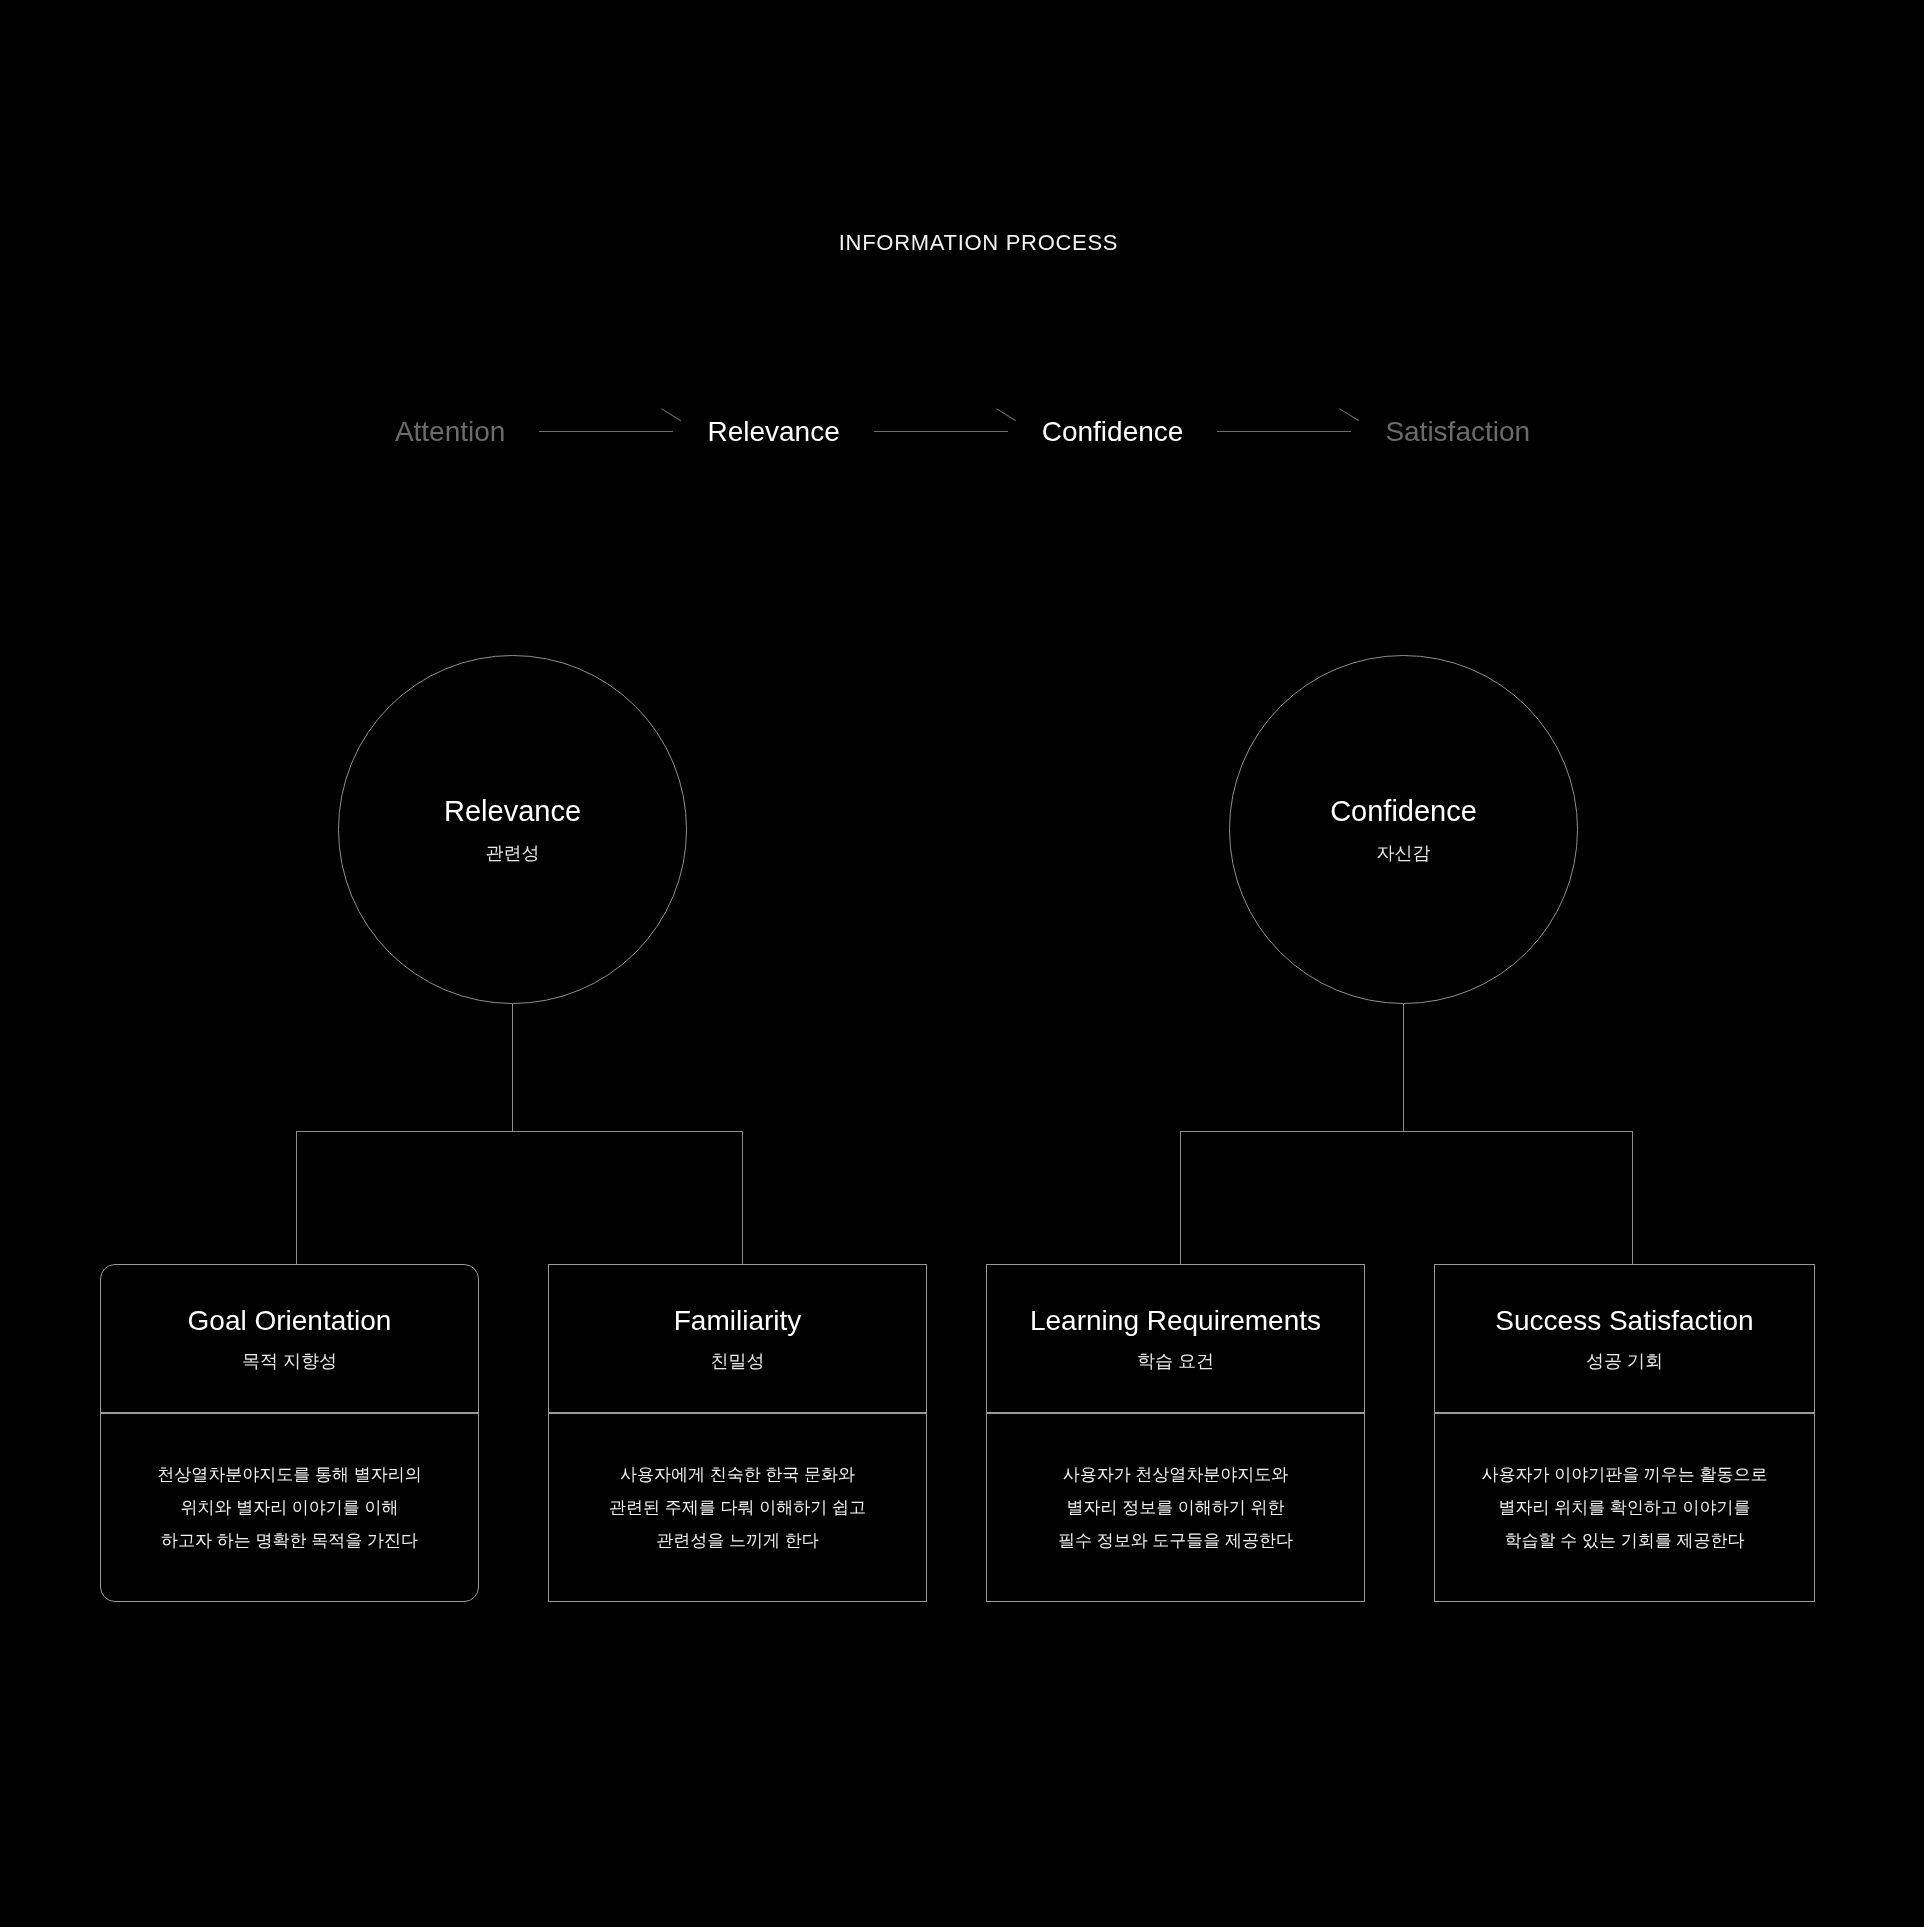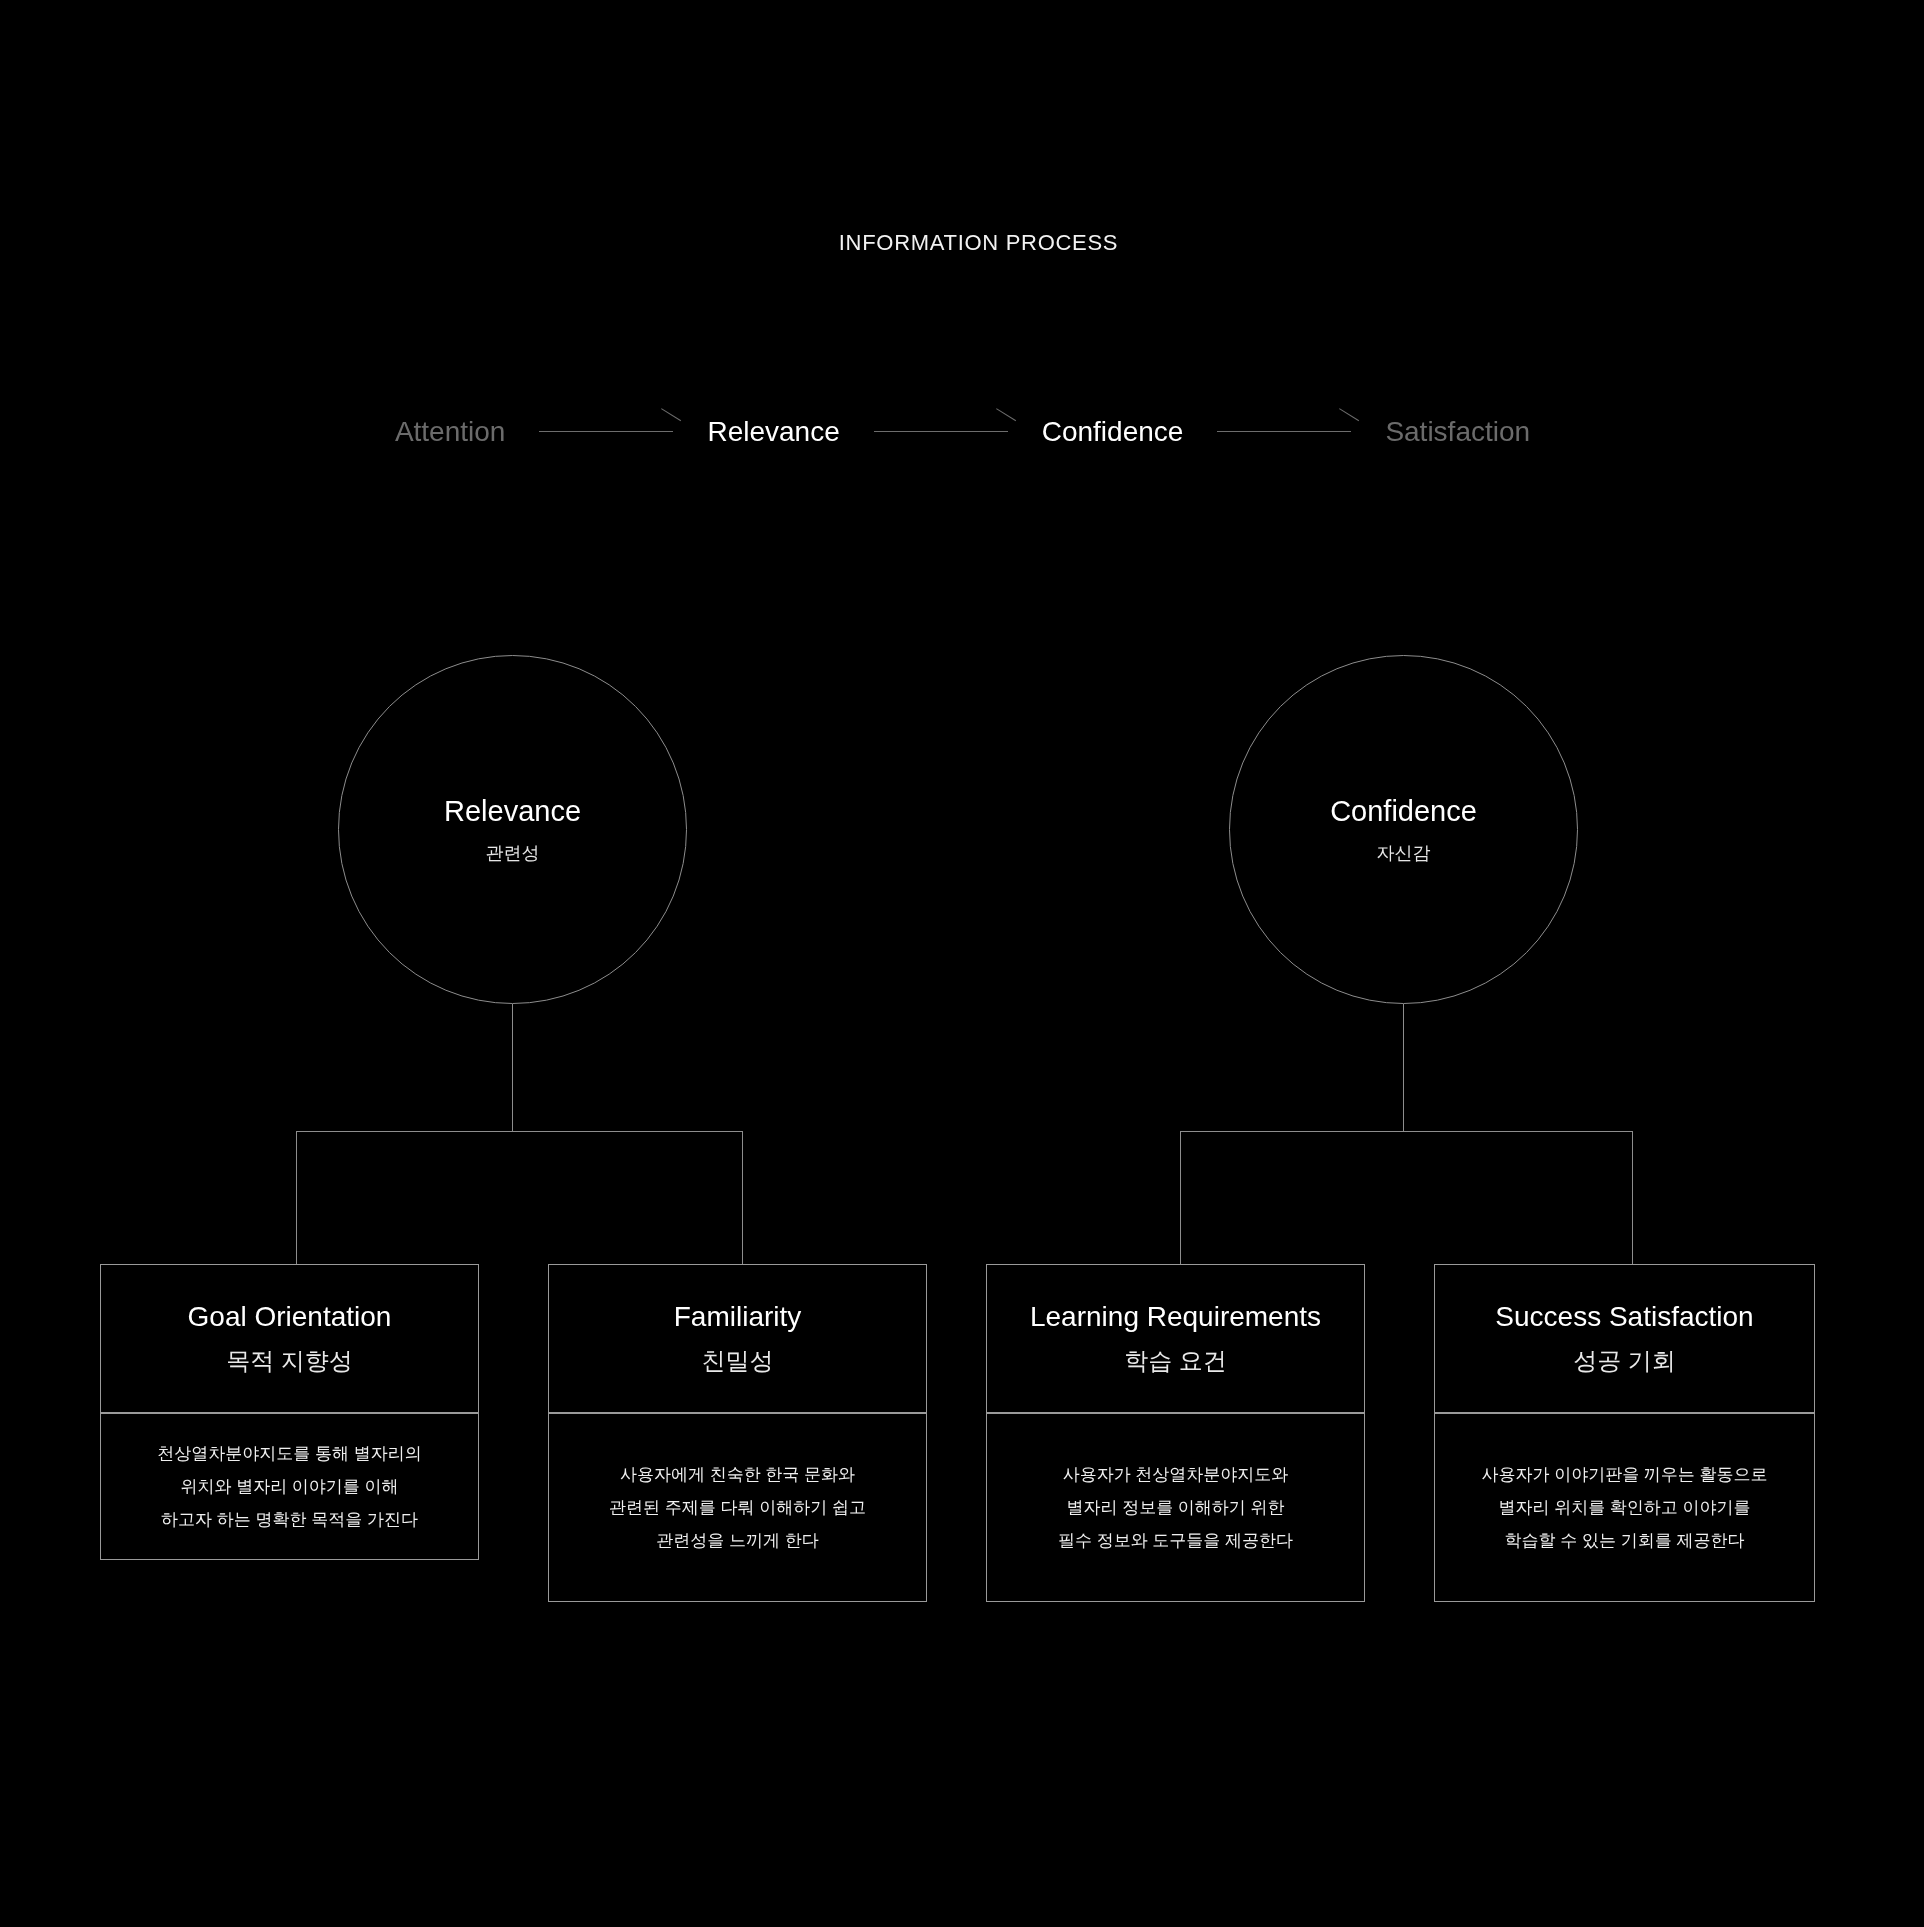--- a/index.html
+++ b/index.html
@@ -131,21 +131,21 @@
     box-sizing: border-box;
   }
   .card-header .en {
     font-size: 28px;
     font-weight: 400;
     color: #ffffff;
     white-space: nowrap;
     line-height: 1.2;
   }
   .card-header .ko {
-    font-size: 24px;
+    font-size: 18px;
     font-weight: 400;
     color: #e9e9e9;
     margin-top: 11.6px;
     white-space: nowrap;
   }
   .card-body {
     flex: 1;
     border-top: 0.9px solid #9a9a9a;
     display: flex;
     align-items: center;
@@ -155,21 +155,21 @@
     padding: 0 16px;
   }
   .card-body .txt {
     font-size: 17px;
     line-height: 1.95;
     color: #f0f0f0;
     font-weight: 400;
     white-space: pre-line;
   }
 
-  #card-goal        { left: 100px;  top: 1264px; width: 379px; height: 296px; }
+  #card-goal        { left: 100px;  top: 1264px; width: 379px; height: 338px; border-radius: 15px; }
   #card-familiarity { left: 548px;  top: 1264px; width: 379px; height: 338px; }
   #card-learning    { left: 986px; top: 1264px; width: 379px; height: 338px; }
   #card-success     { left: 1434px; top: 1264px; width: 381px; height: 338px; }
 </style>
 </head>
 <body>
 
 <div class="page-title">INFORMATION PROCESS</div>
 
 <div class="process-row">

